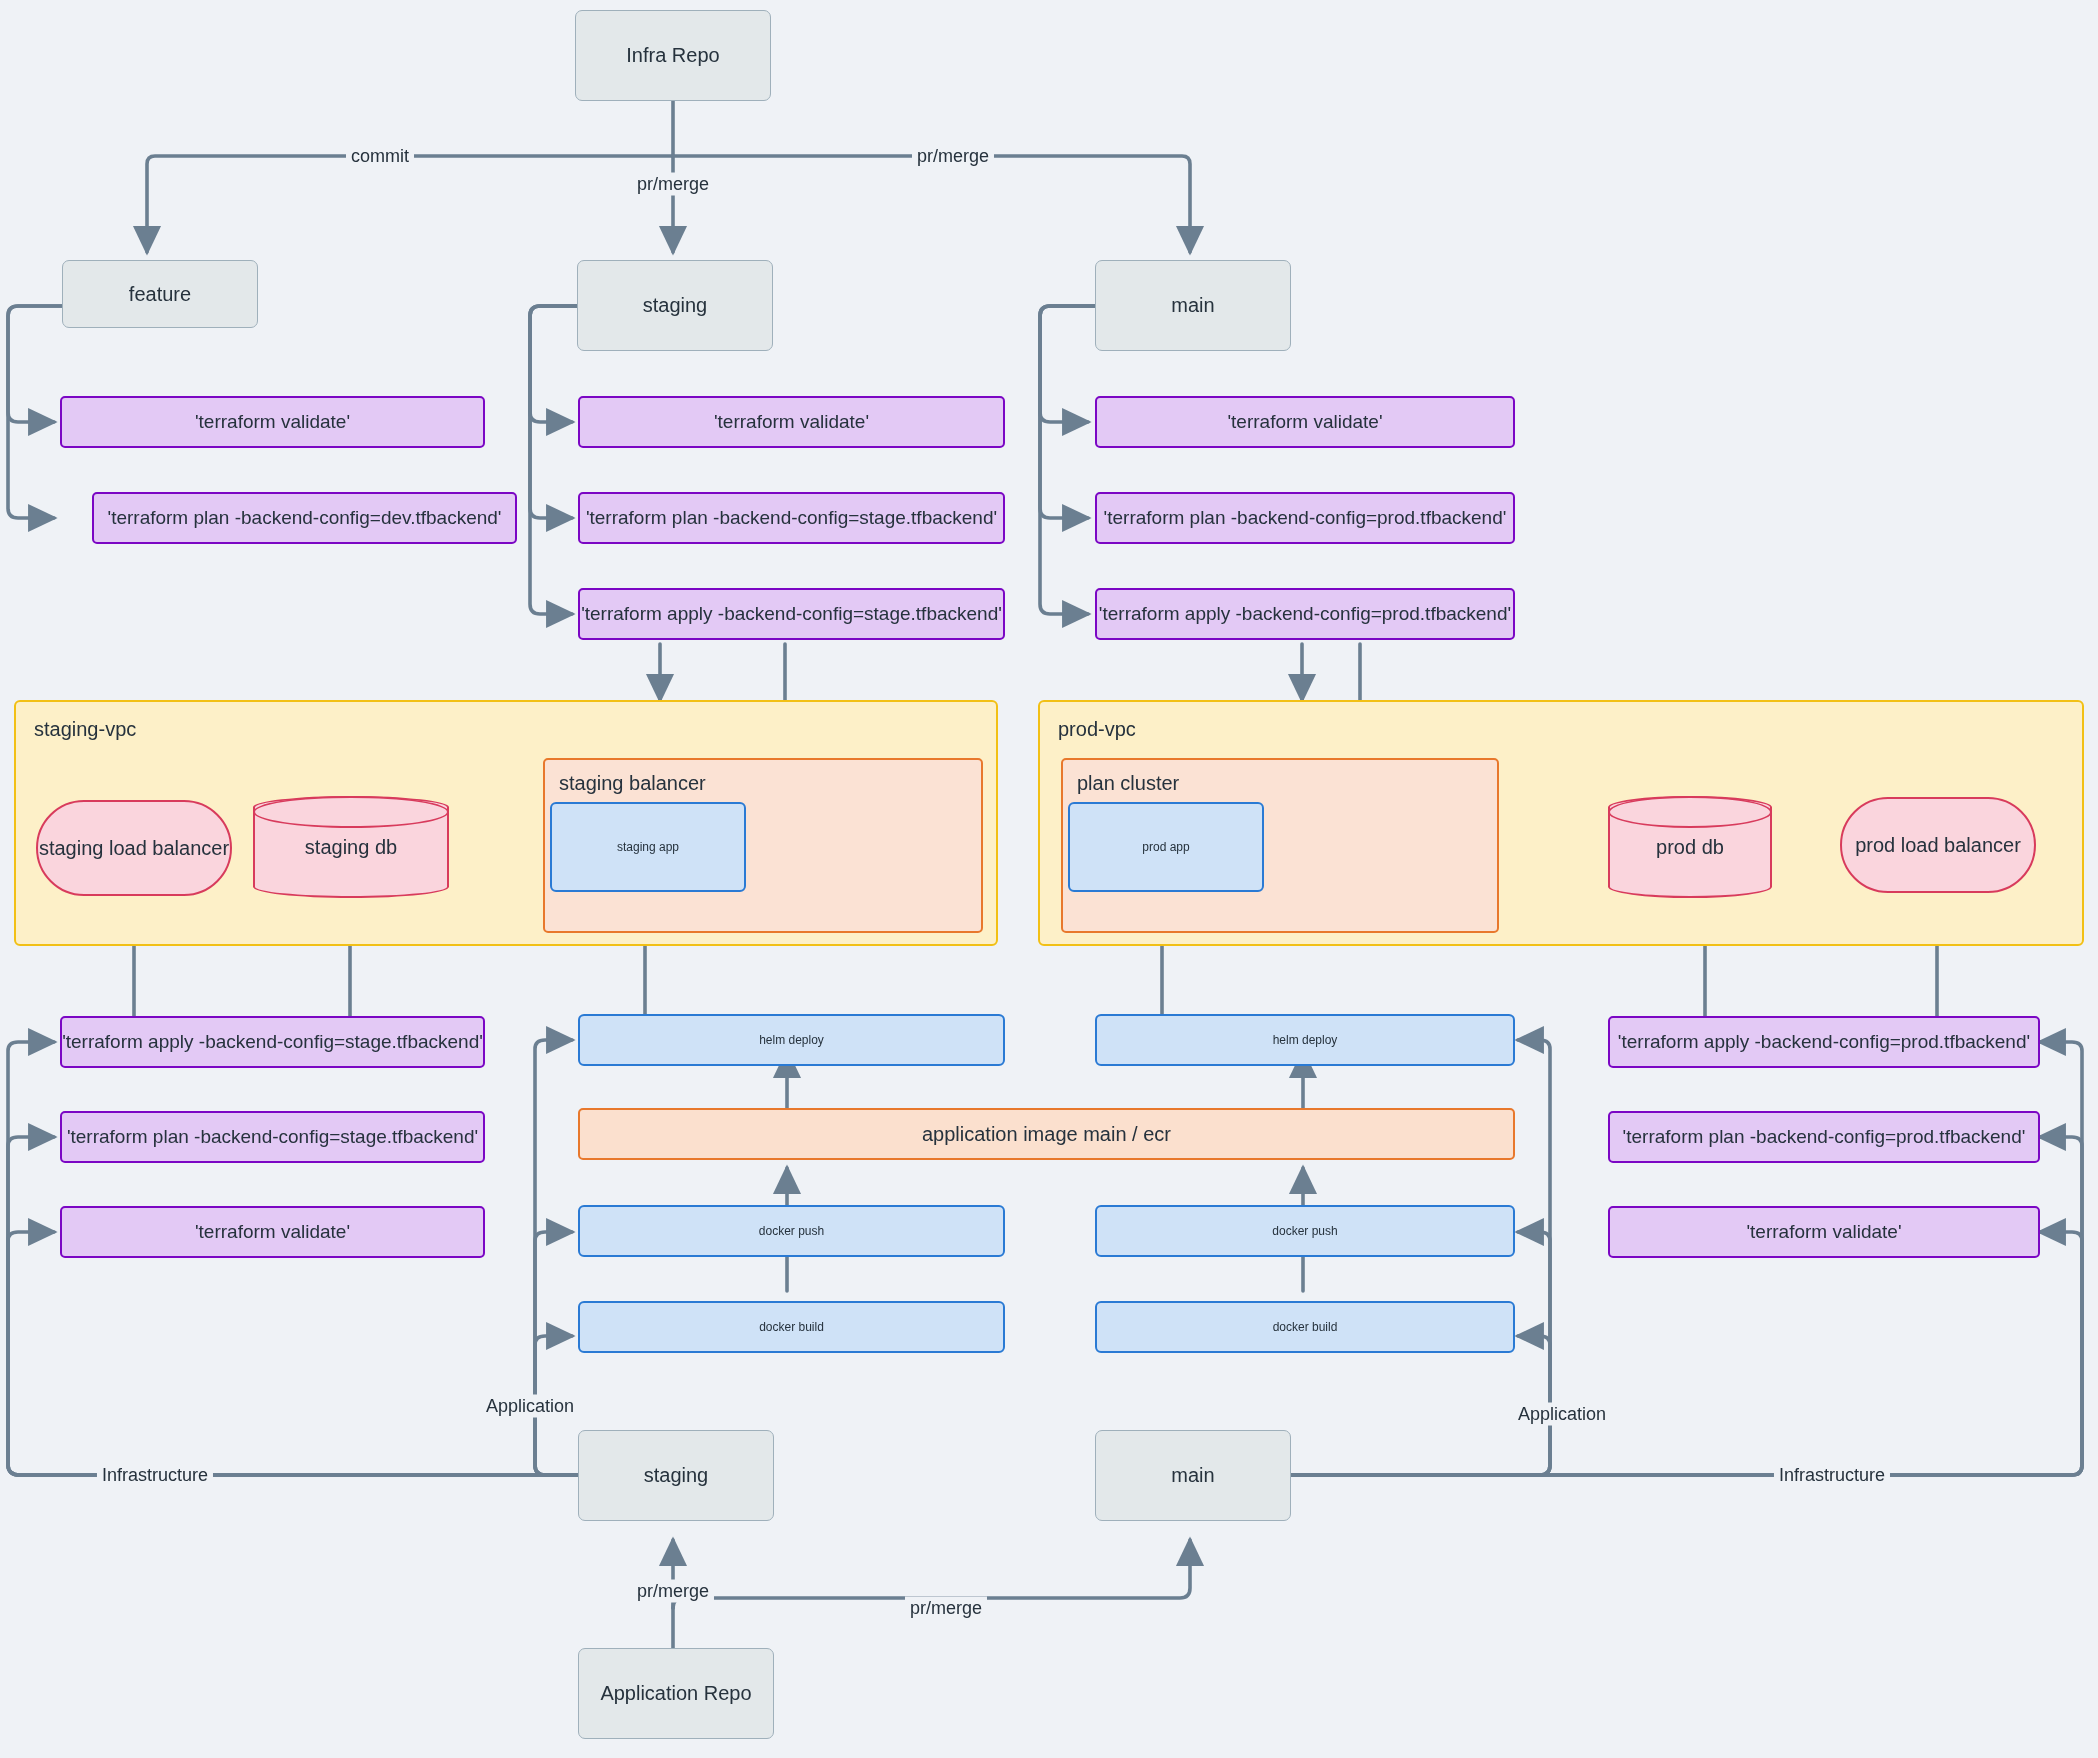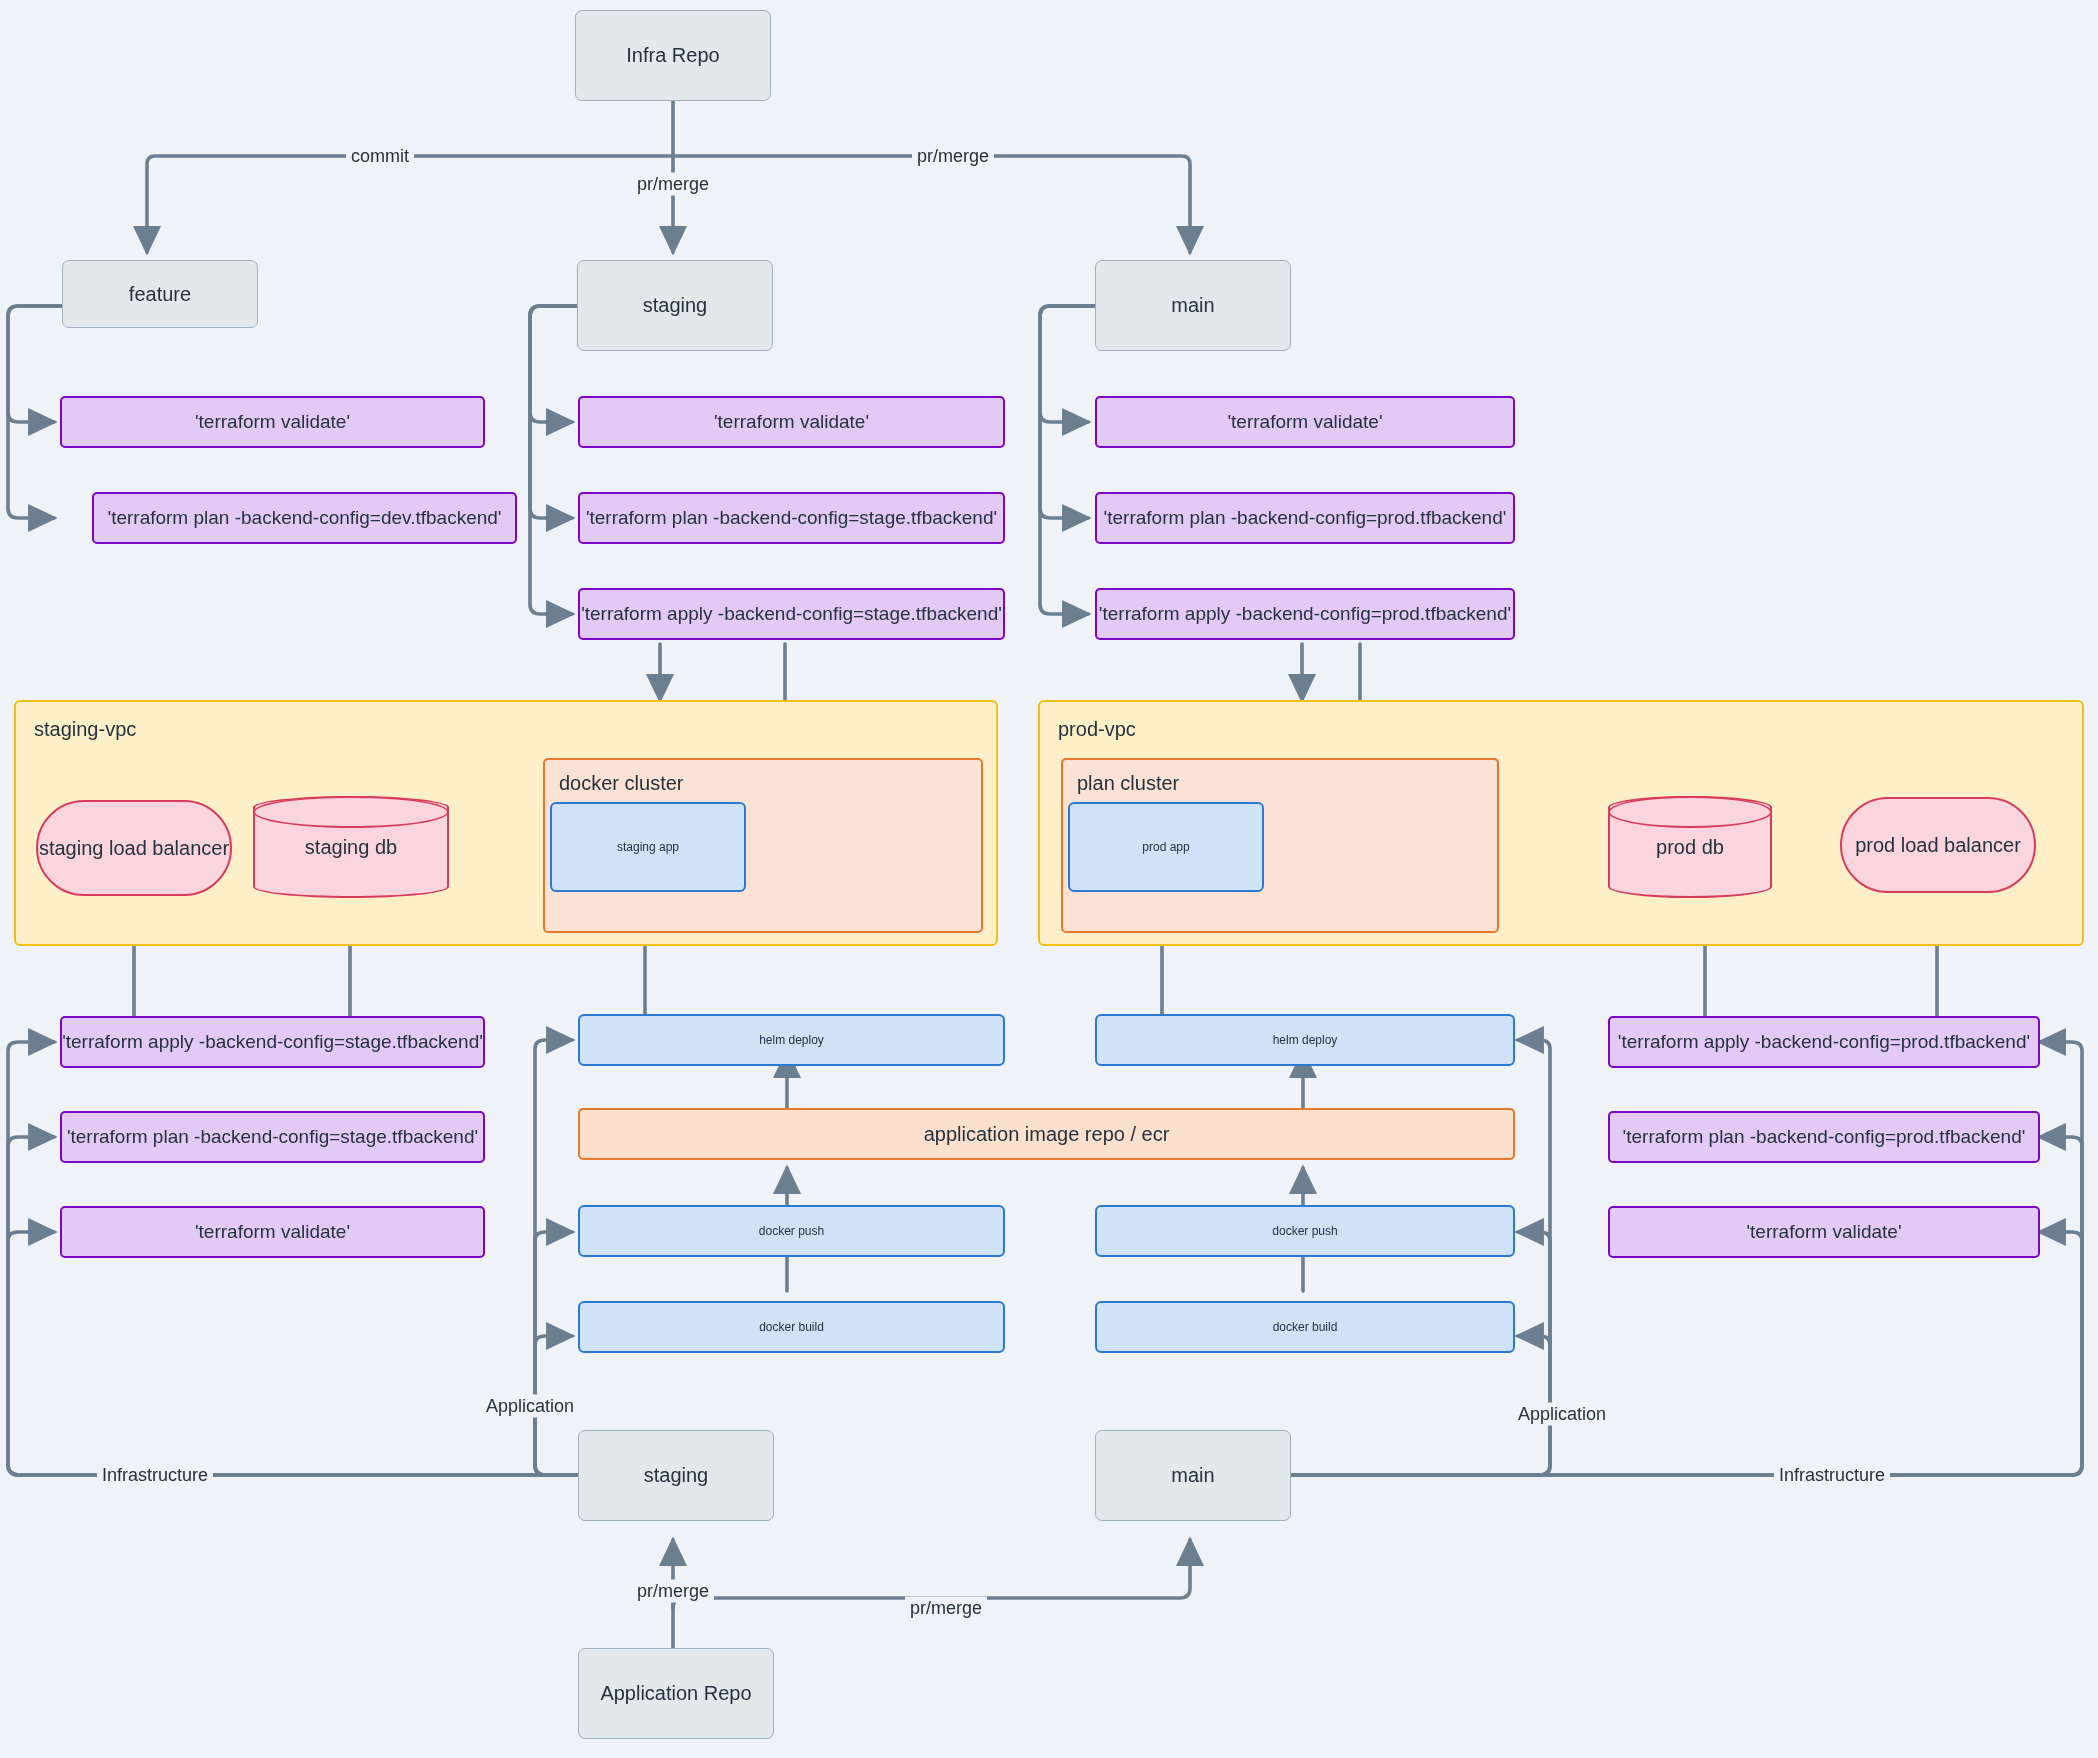--- a/index.html
+++ b/index.html
@@ -162,21 +162,21 @@
   </div>
   <div class="node purple" style="left:1095px;top:588px;width:420px;height:52px;">
     <span>'terraform apply -backend-config=prod.tfbackend'</span>
   </div>
 
   <div class="vpc" style="left:14px;top:700px;width:984px;height:246px;">
     <span class="grouplabel">staging-vpc</span>
   </div>
 
   <div class="cluster" style="left:543px;top:758px;width:440px;height:175px;">
-    <span class="grouplabel">docker cluster</span>
+    <span class="grouplabel">staging balancer</span>
   </div>
 
   <div class="node blue" style="left:550px;top:802px;width:196px;height:90px;">
     <span>staging app</span>
   </div>
 
   <div class="cyl" style="left:253px;top:796px;width:196px;height:102px;">
     <div class="cylbody"></div>
     <div class="cyltop"></div>
     <div class="cyllabel">staging db</div>
@@ -229,21 +229,21 @@
   </div>
 
   <div class="node blue" style="left:578px;top:1014px;width:427px;height:52px;">
     <span>helm deploy</span>
   </div>
   <div class="node blue" style="left:1095px;top:1014px;width:420px;height:52px;">
     <span>helm deploy</span>
   </div>
 
   <div class="node orange" style="left:578px;top:1108px;width:937px;height:52px;">
-    <span>application image repo / ecr</span>
+    <span>application image main / ecr</span>
   </div>
 
   <div class="node blue" style="left:578px;top:1205px;width:427px;height:52px;">
     <span>docker push</span>
   </div>
   <div class="node blue" style="left:1095px;top:1205px;width:420px;height:52px;">
     <span>docker push</span>
   </div>
 
   <div class="node blue" style="left:578px;top:1301px;width:427px;height:52px;">

